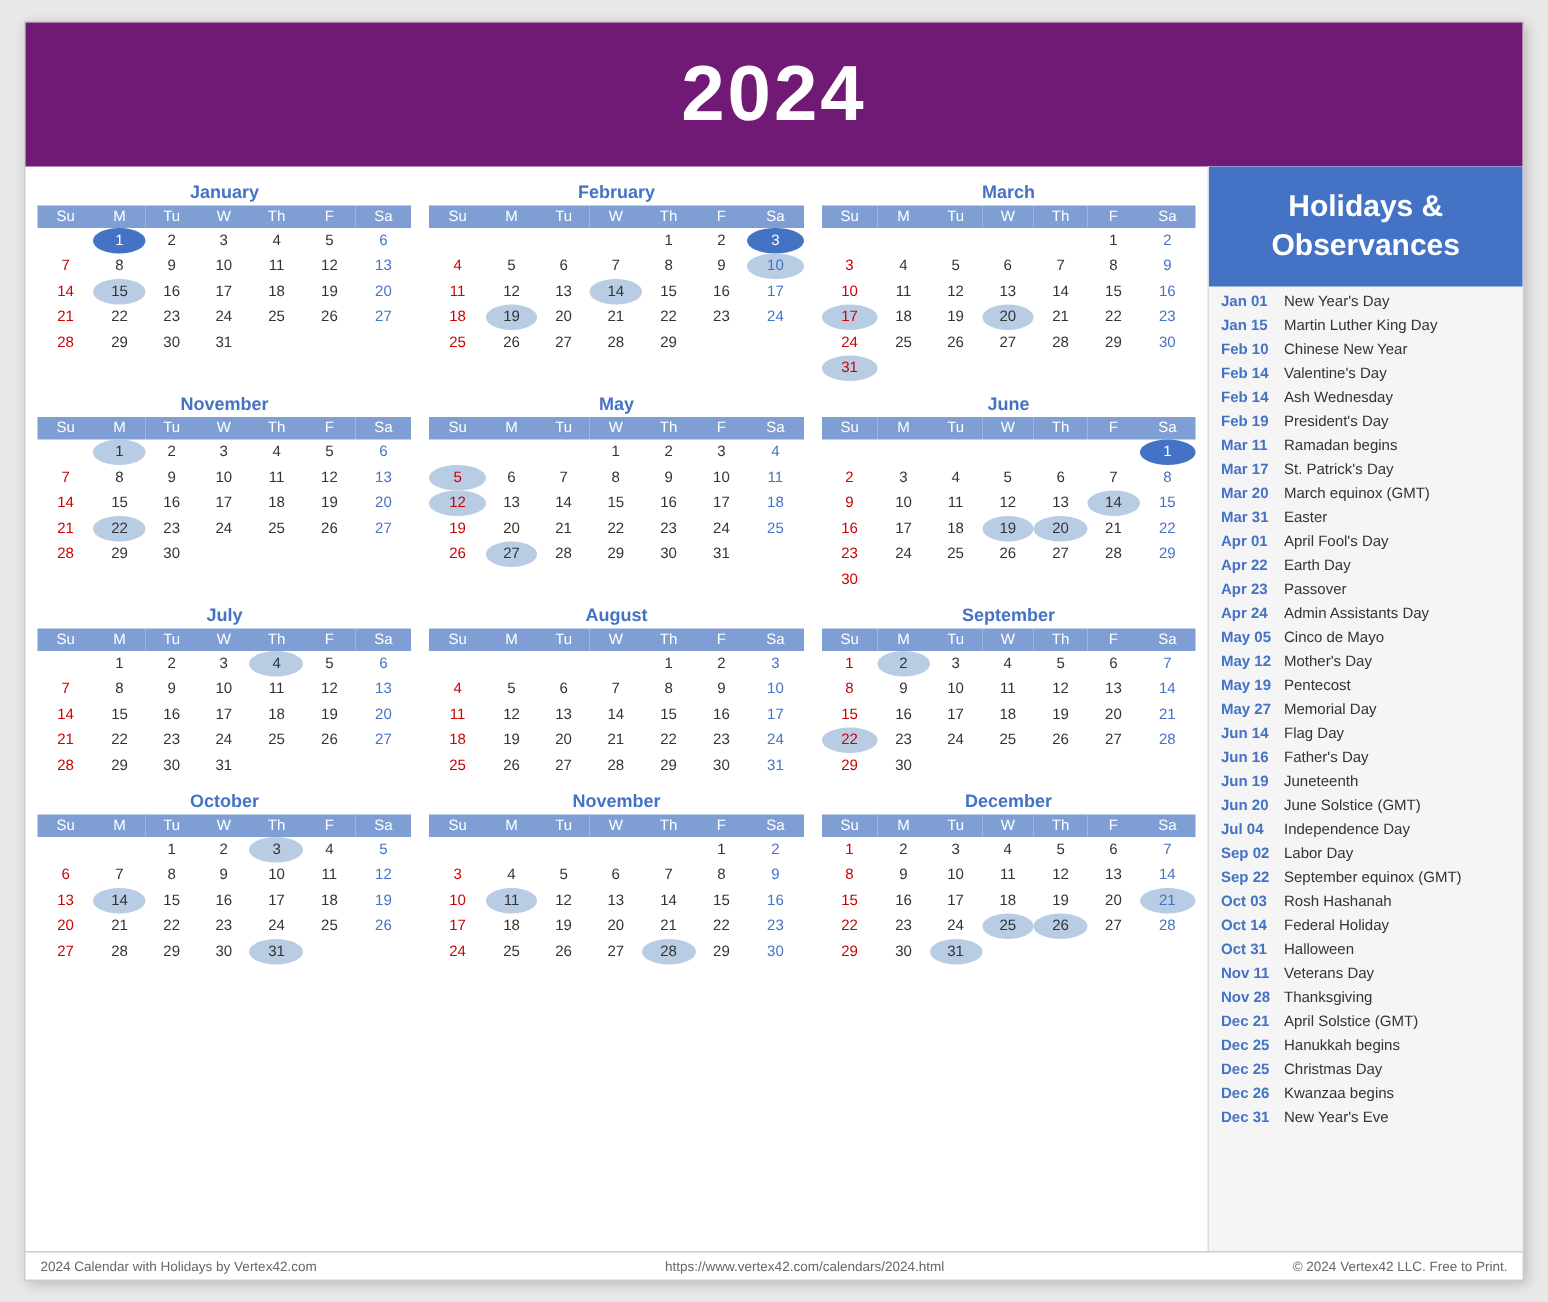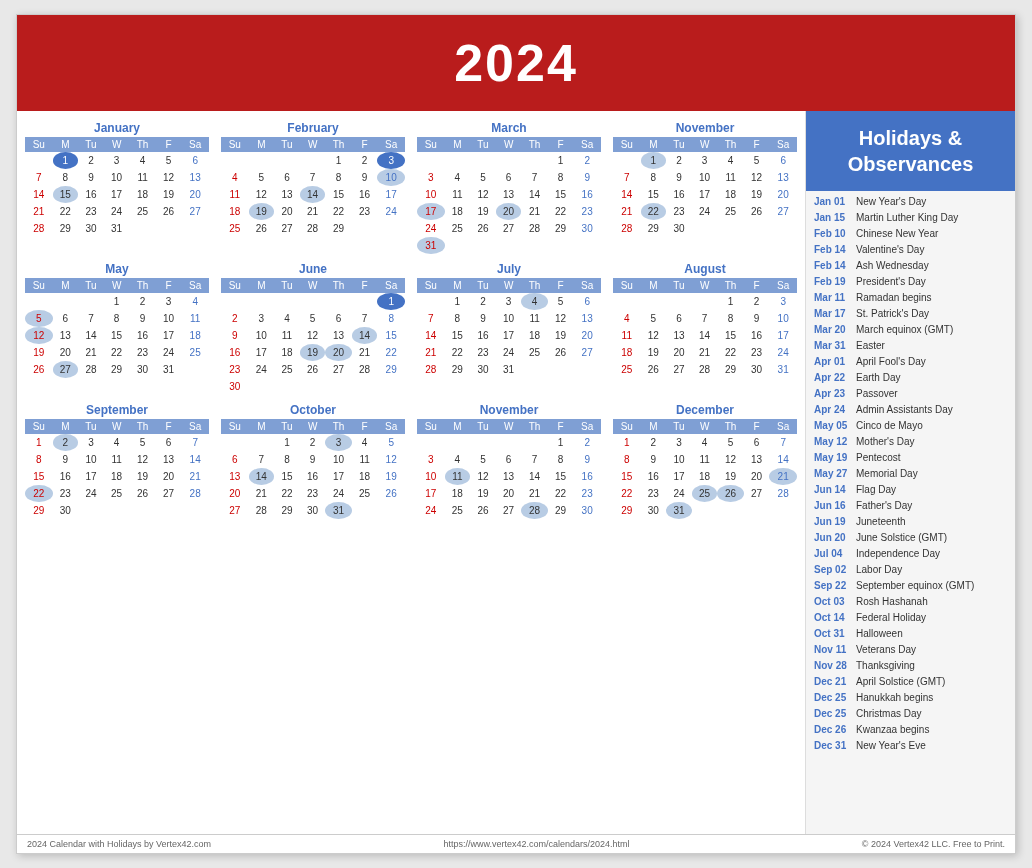--- a/index.html
+++ b/index.html
@@ -15,39 +15,39 @@
     .page {
       background: white;
       width: 1000px;
       min-height: 840px;
       display: flex;
       flex-direction: column;
       border: 1px solid #ccc;
       box-shadow: 2px 2px 8px rgba(0,0,0,0.2);
     }
     .header {
-      background: #b91c1c;
+      background: #701a75;
       color: white;
       text-align: center;
       padding: 18px 0;
       font-size: 52px;
       font-weight: bold;
       letter-spacing: 2px;
     }
     .main-content {
       display: flex;
       flex: 1;
     }
     .calendar-section {
       flex: 1;
       padding: 10px 8px;
     }
     .months-grid {
       display: grid;
-      grid-template-columns: repeat(4, 1fr);
+      grid-template-columns: repeat(3, 1fr);
       gap: 8px 12px;
     }
     .month-block {
       font-size: 11px;
     }
     .month-title {
       text-align: center;
       font-size: 12px;
       font-weight: bold;
       color: #4472C4;

